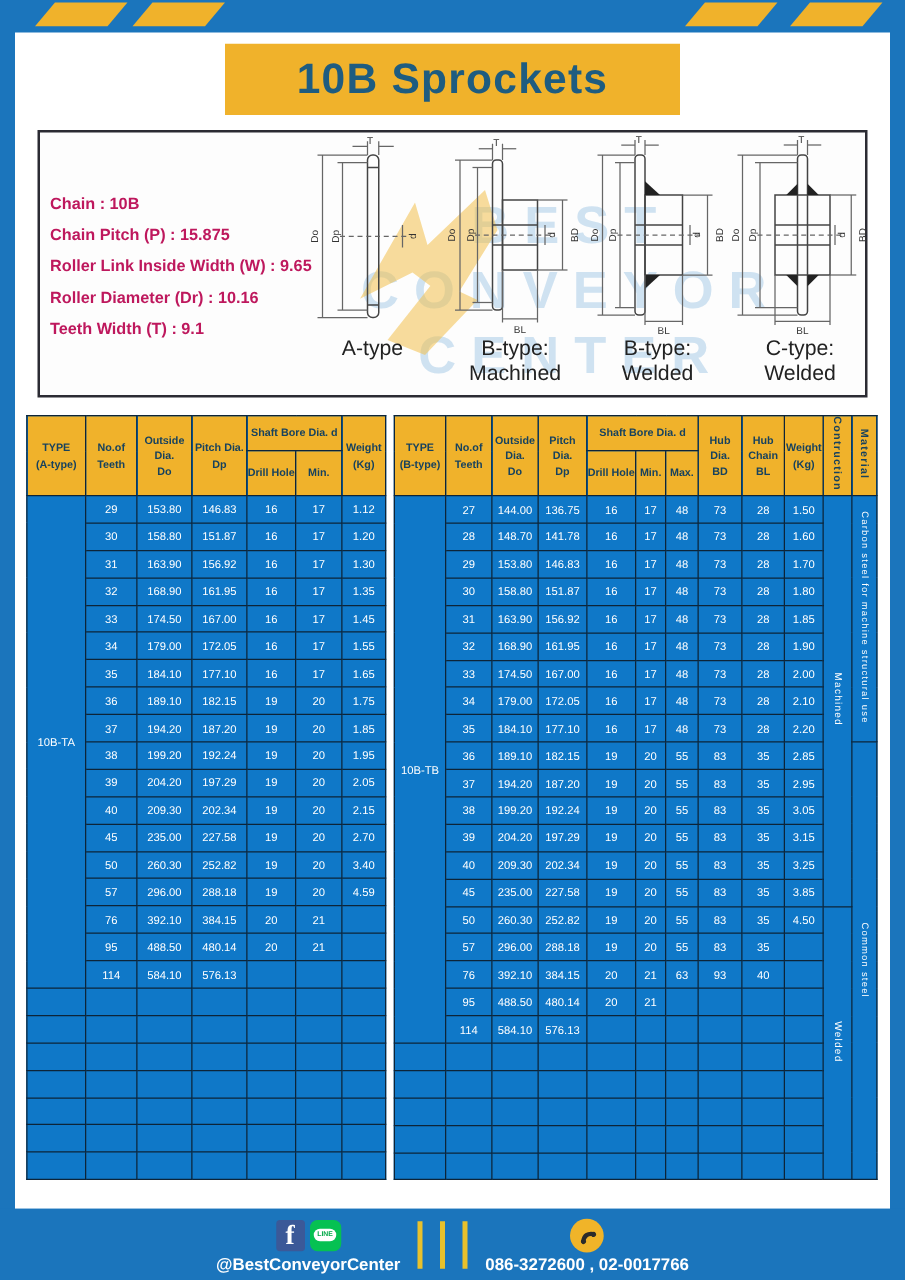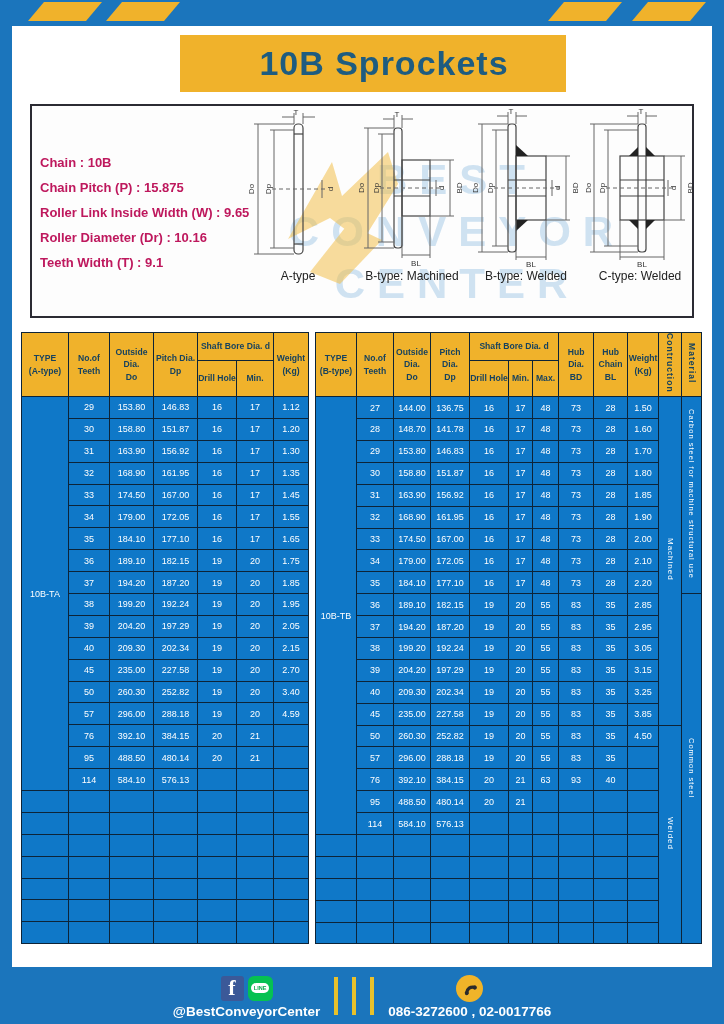--- a/index.html
+++ b/index.html
@@ -9,34 +9,34 @@
   }
   
   .stripe{position:absolute;top:2px;height:19px;width:58px;background:#f0b22b;transform:skewX(-40deg);}
   .s1{left:36px}.s2{left:114px}.s3{left:556px}.s4{left:640px}
 
   
   .page{position:absolute;left:12px;top:26px;width:700px;height:941px;background:#ffffff;}
 
   
   .banner{position:absolute;left:168px;top:9px;width:364px;height:57px;background:#f0b22b;
-          display:flex;align-items:center;justify-content:center;padding-left:22px;}
+          display:flex;align-items:center;justify-content:center;}
   .banner h1{margin:0;font-size:34px;font-weight:bold;color:#1e5c80;letter-spacing:1px;}
 
   
   .specbox{position:absolute;left:18px;top:78px;width:660px;height:210px;border:2px solid #2b2b33;background:#fdfdfd;}
   .speclines{position:absolute;left:8px;top:44px;z-index:3;white-space:pre-line;
              font-size:13px;font-weight:bold;color:#be185d;line-height:25px;}
   .watermark{position:absolute;left:200px;top:48px;width:450px;z-index:1;text-align:center;
              font-size:42px;font-weight:bold;color:#cfe2f1;letter-spacing:12px;line-height:52px;white-space:pre-line;}
   .wlogo{position:absolute;left:238px;top:38px;z-index:1;opacity:.55;}
   .diagrams{position:absolute;left:210px;top:2px;right:2px;display:flex;gap:2px;z-index:2;}
   .dcell{width:112px;text-align:center;position:relative;z-index:2;}
   .dcell svg{display:block;margin:0 auto;}
-  .dcap{font-size:12px;color:#222;margin-top:1px;}
+  .dcap{font-size:17px;color:#222;margin-top:1px;}
   .dim{stroke:#666;stroke-width:1;fill:none;}
   .part{stroke:#444;stroke-width:1.2;fill:none;}
   .dlabel{font-size:8px;fill:#333;font-family:"Liberation Sans",sans-serif;}
 
   
   .sptable{border-collapse:collapse;table-layout:fixed;background:#0f78c8;position:absolute;top:306px;}
   #tableA{left:9px;width:287px;}
   #tableB{left:303px;width:386px;}
   .sptable th,.sptable td{border:1.6px solid #0d2438;padding:0;text-align:center;vertical-align:middle;overflow:hidden;}
   .sptable th{background:#f0b22b;color:#17425e;font-weight:bold;font-size:8.6px;white-space:pre-line;line-height:1.45;}

